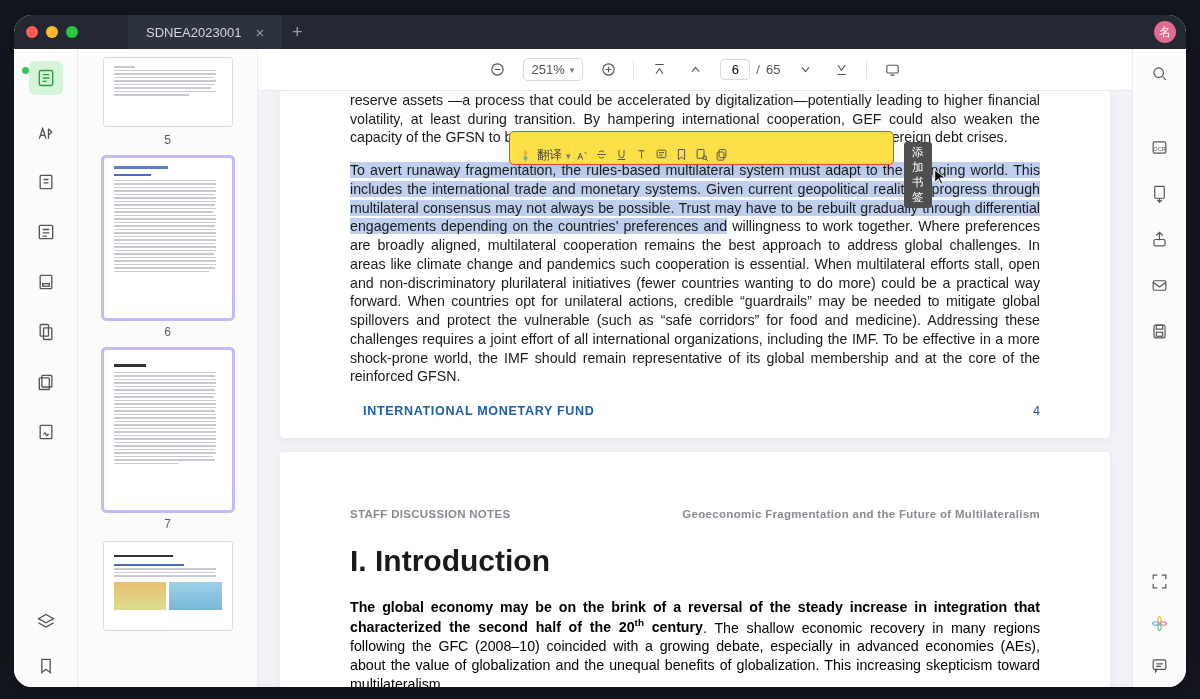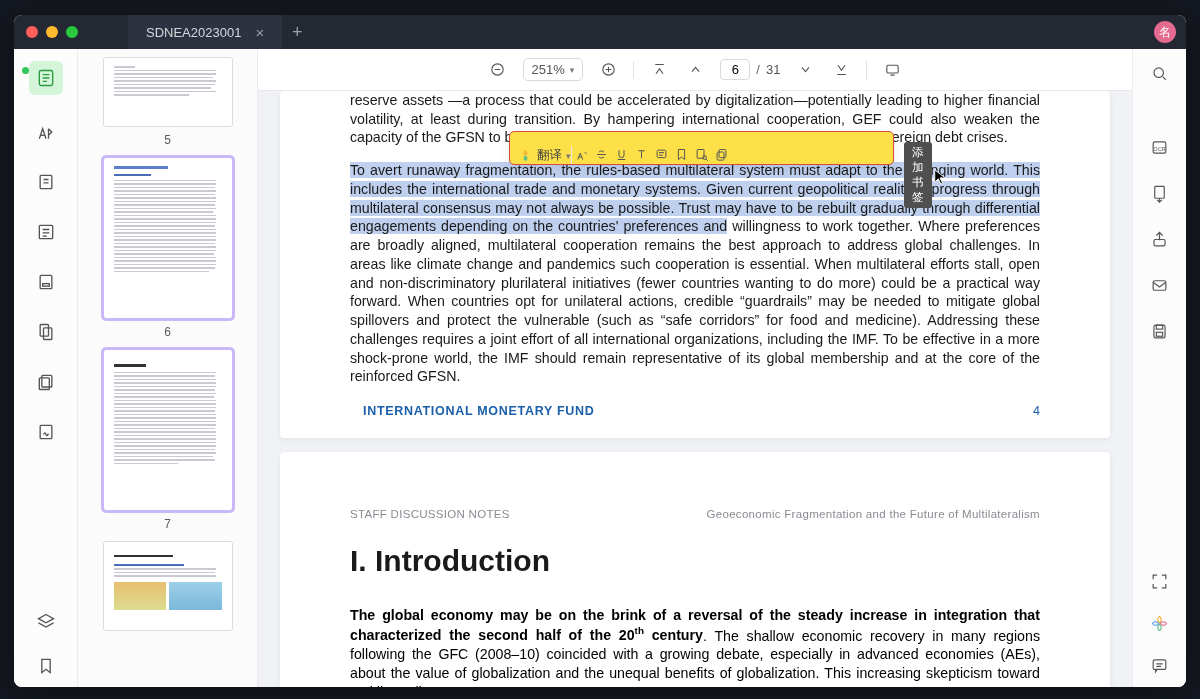--- a/index.html
+++ b/index.html
@@ -1,19 +1,19 @@
 <!DOCTYPE html>
 <html><head>
 <meta charset="utf-8">
 <style>
   * { box-sizing: border-box; margin: 0; padding: 0; }
   html, body { width: 1200px; height: 699px; overflow: hidden; font-family: -apple-system, "Helvetica Neue", Arial, sans-serif; background:#141820; }
   .window {
     position:absolute; left:14px; top:15px; width:1172px; height:672px;
-    background:#fff; border-radius:8px; overflow:hidden; box-shadow:0 4px 30px rgba(0,0,0,.4);
+    background:#fff; border-radius:18px; overflow:hidden; box-shadow:0 4px 30px rgba(0,0,0,.4);
     display:flex; flex-direction:column;
   }
   
   .tabbar { height:34px; background:#232833; display:flex; align-items:center; color:#d5d7db; font-size:13px; position:relative;}
   .traffic { display:flex; gap:8px; padding-left:12px;}
   .tl { width:12px; height:12px; border-radius:50%; }
   .tl.r{background:#ff5f57}.tl.y{background:#febc2e}.tl.g{background:#28c840}
   .tab { margin-left:50px; padding:0 18px; height:100%; display:flex; align-items:center; gap:14px; background:#2c3240;}
   .tab-close{color:#9aa0ab; font-size:15px;}
   .newtab{ width:30px; text-align:center; color:#9aa0ab; font-size:18px;}
@@ -50,22 +50,22 @@
   .pagectl input{ width:30px; text-align:center; border:1px solid #d8d8df; border-radius:4px; padding:2px 2px; font-size:13px;}
   .pagectl .slash{color:#666}
   .pages{ flex:1; overflow:hidden; padding:0 16px;}
   .sheet{ background:#fff; margin:0 auto 14px; width:830px; border-radius:4px; box-shadow:0 2px 6px rgba(0,0,0,.06); padding:14px 70px 20px; position:relative; }
   .sheet.p1{padding-top:0}
   .doc-text{ font-size:14.2px; line-height:1.32; color:#1a1a1a; text-align:justify;}
   .hl{ background:#bfd0ef;}
   .footer-line{ display:flex; justify-content:space-between; margin-top:18px;}
   .imf{ color:#1b5fab; font-weight:700; letter-spacing:.7px; font-size:12.5px;padding-left:13px;}
   .pno{ color:#1b5fab; font-size:12.5px;}
-  .sheet.p2 .notehdr{ display:flex; justify-content:space-between; font-size:11.5px; color:#8a8a92; letter-spacing:.3px; text-transform:none; margin:42px 0 24px;}
-  .sheet.p2 h1{ font-size:30px; font-weight:700; color:#1a1a1a; margin-bottom:28px;}
+  .sheet.p2 .notehdr{ display:flex; justify-content:space-between; font-size:11.5px; color:#8a8a92; letter-spacing:.3px; text-transform:none; margin:42px 0 24px;font-weight:bold;}
+  .sheet.p2 h1{ font-size:30px; font-weight:700; color:#1a1a1a; margin-bottom:20px;}
   .sheet.p2 .lead{ font-size:14.2px; line-height:1.32; text-align:justify;}
   .sheet.p2 .lead b{font-weight:700;}
   sup{font-size:.7em}
 
   
   .float-tb{ position:absolute; left:229px; top:40px; width:385px; height:34px; background:#fde047; border:1px solid #d94b3e; border-radius:5px; display:flex; align-items:flex-end; padding:0 8px; box-shadow:0 4px 12px rgba(0,0,0,.08);}
   .float-tb .fico{ width:20px;height:20px; display:flex;align-items:center;justify-content:center;color:#555;}
   .float-tb .fico svg{width:15px;height:15px;stroke:#555;fill:none;stroke-width:1.6}
   .float-tb .fsep{width:1px;height:18px;background:#e6e6ea}
   .trans{ display:flex; align-items:center; gap:4px; font-size:12.5px; color:#444;}
@@ -304,21 +304,21 @@
             </svg>
           </div>
         <div class="tb-ico">
             <svg viewBox="0 0 24 24">
               <path d="M7 15 l5 -6 l5 6"></path>
             </svg>
           </div>
         <div class="pagectl">
           <input value="6" style="">
           <span class="slash">/</span>
-          <span>31</span>
+          <span>65</span>
         </div>
         <div class="tb-ico">
             <svg viewBox="0 0 24 24">
               <path d="M7 9 l5 6 l5 -6"></path>
             </svg>
           </div>
         <div class="tb-ico">
             <svg viewBox="0 0 24 24">
               <path d="M7 6 l5 7 l5 -7"></path>
               <line x1="6" y1="19" x2="18" y2="19"></line>

